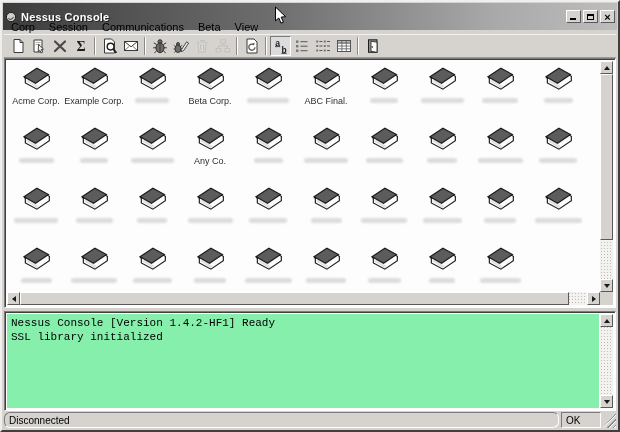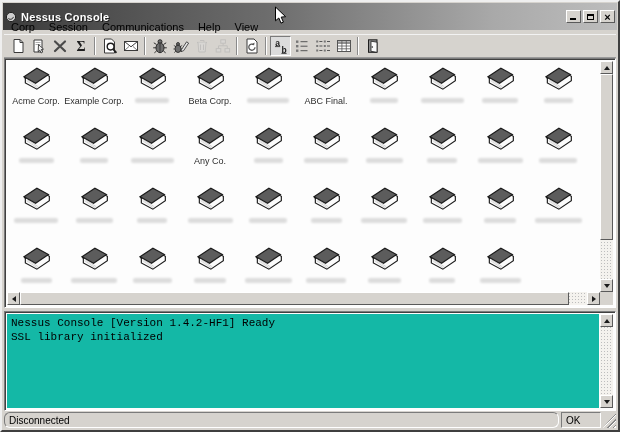--- a/index.html
+++ b/index.html
@@ -94,21 +94,21 @@
   .tri-right { border-top:3.5px solid transparent; border-bottom:3.5px solid transparent; border-left:4px solid #1a1a1a; }
   .sb-thumb { position:absolute; background:#d6d3ce;
     border:1px solid; border-color:#fff #5a5a5a #5a5a5a #fff; }
 
   .vscroll { position:absolute; top:2px; right:2px; width:13px; bottom:15px; }
   .hscroll { position:absolute; left:2px; right:15px; height:13px; bottom:2px; }
   .sb-corner { position:absolute; right:2px; bottom:2px; width:13px; height:13px; background:#d6d3ce; }
 
   
   .log-area { position:absolute; top:309px; left:2px; right:2px; height:100px; }
-  .log-text { position:absolute; inset:2px 16px 2px 2px; background:#14b8a6;
+  .log-text { position:absolute; inset:2px 16px 2px 2px; background:#86efac;
     font-family:"Liberation Mono", monospace; font-size:11px; line-height:14px;
     color:#000; padding:2px 4px; overflow:hidden; white-space:pre; }
   .log-vscroll { position:absolute; top:2px; right:2px; bottom:2px; width:13px; }
 
   
   .statusbar { position:absolute; left:1px; right:1px; bottom:1px; height:19px;
     display:flex; align-items:stretch; gap:2px; padding:2px 1px 1px 1px; }
   .status-panel {
     border:1px solid; border-color:#7b7b7b #fff #fff #7b7b7b;
     font-size:10px; color:#000; padding:1px 4px; display:flex; align-items:center;
@@ -242,21 +242,21 @@
       <span class="ctl-btn">
           <span class="glyph-close">×</span>
         </span>
     </div>
   </div>
 
   <div class="menubar" id="menubar">
       <span class="menu-item">Corp</span>
       <span class="menu-item">Session</span>
       <span class="menu-item">Communications</span>
-      <span class="menu-item">Help</span>
+      <span class="menu-item">Beta</span>
       <span class="menu-item">View</span>
     </div>
 
   <div class="toolbar" id="toolbar">
       <button class="tb-btn">
         <svg>
           <use href="#sym-document-new-icon"></use>
         </svg>
       </button>
       <button class="tb-btn">

